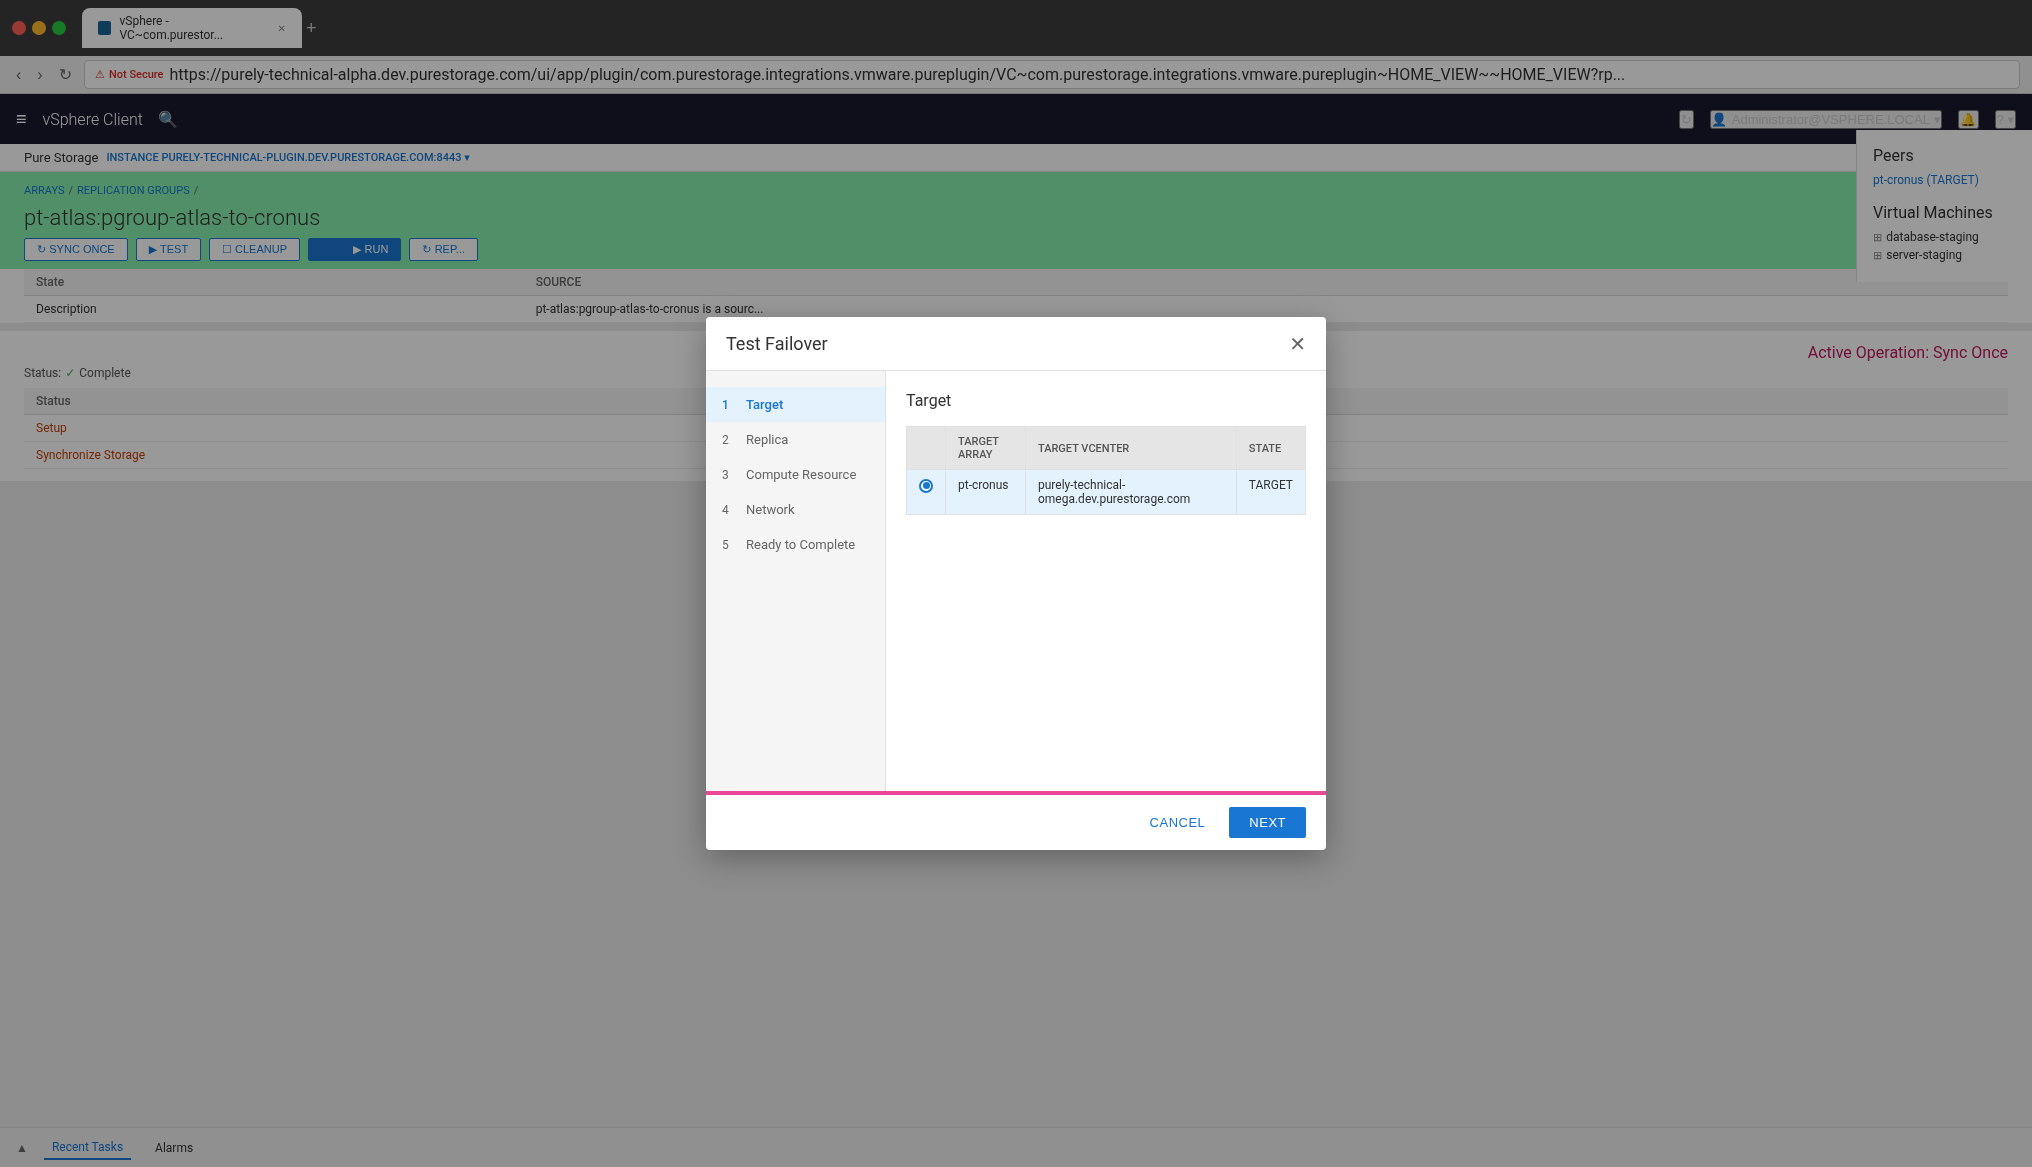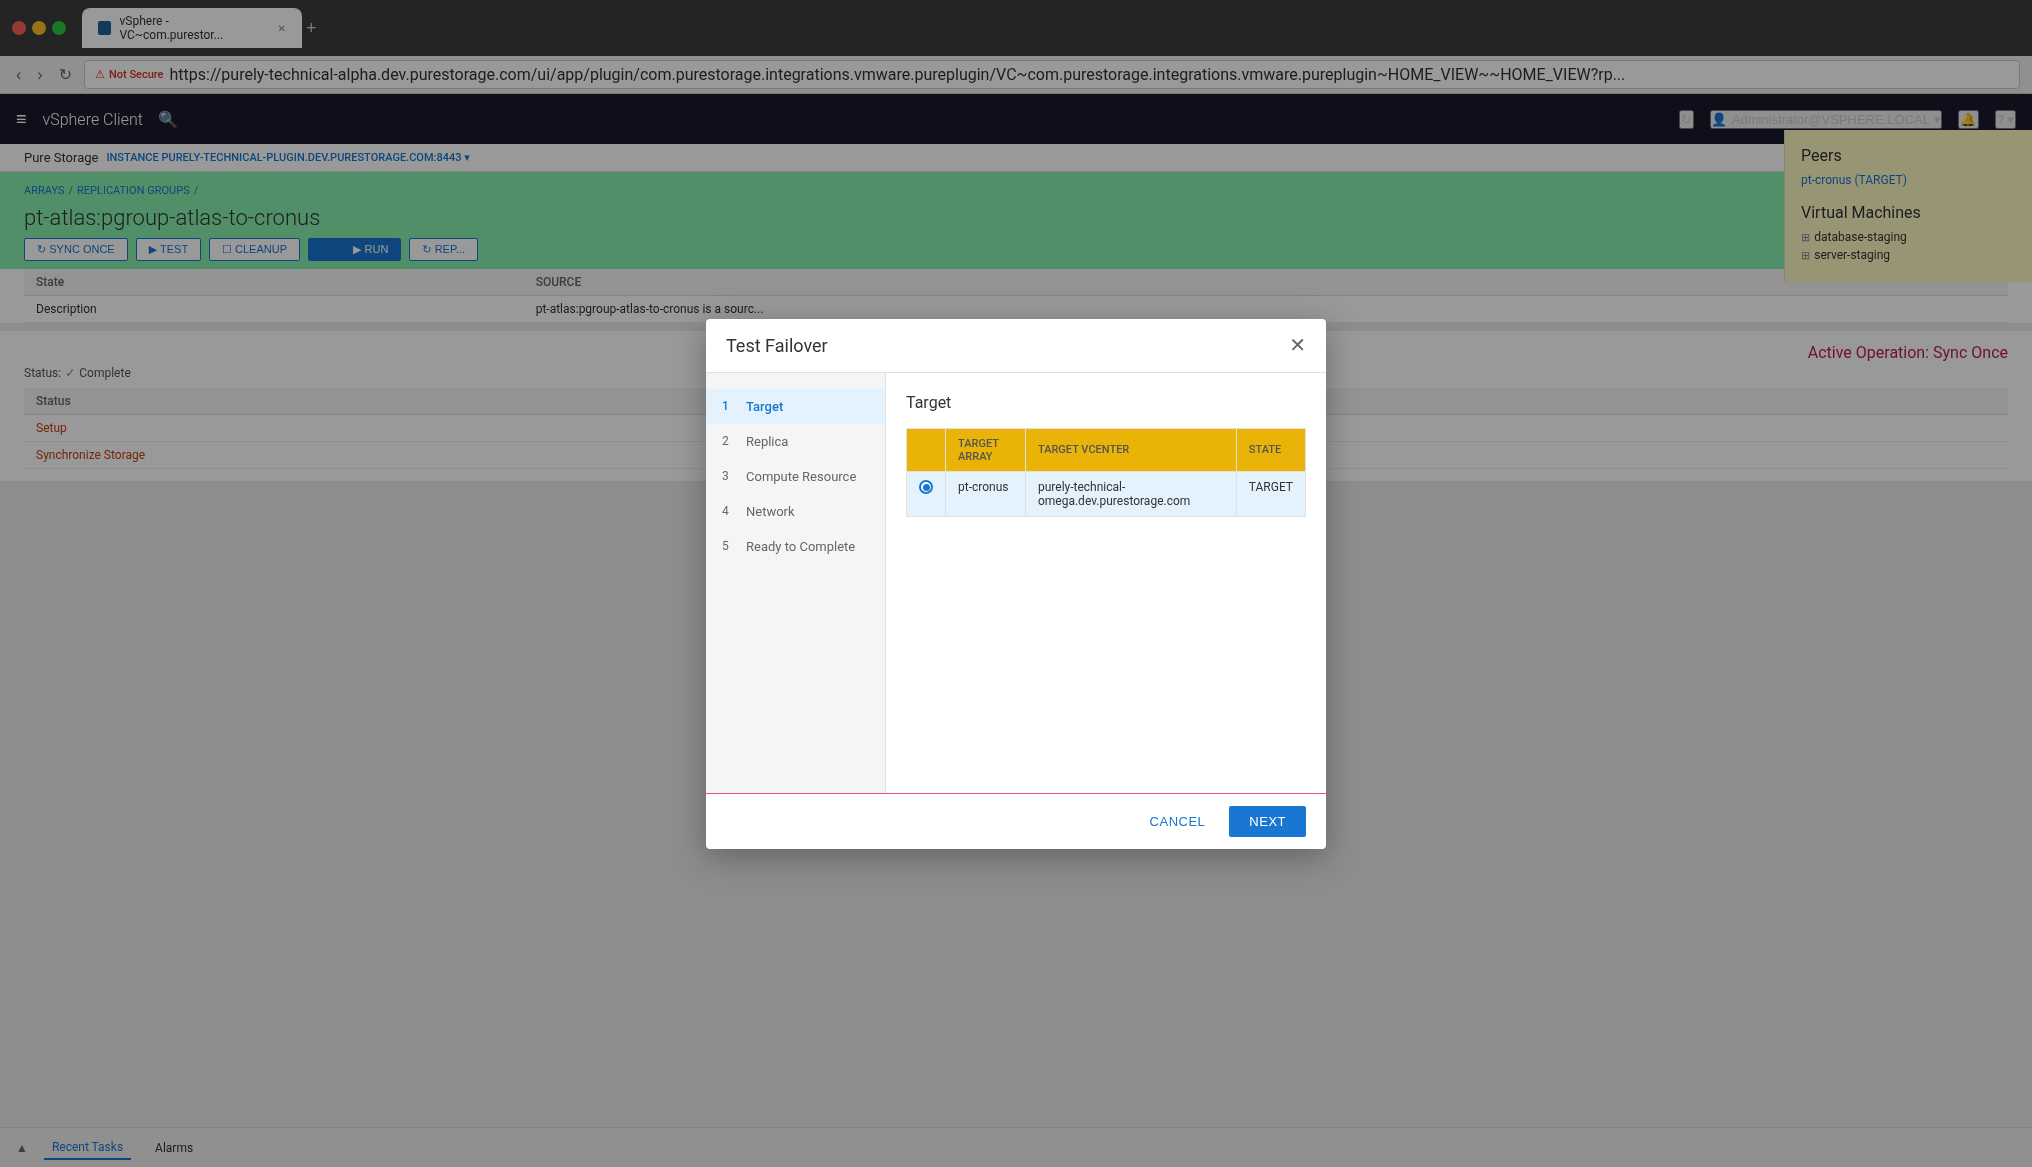--- a/index.html
+++ b/index.html
@@ -61,21 +61,21 @@
     .active-op { background: white; padding: 12px 24px; margin-top: 8px; }
     .active-op-title { font-size: 16px; color: #be185d; font-weight: 400; margin-bottom: 4px; text-align: right; }
     .status-line { font-size: 12px; color: #555; display: flex; align-items: center; gap: 4px; }
     .check-icon { color: #4caf50; }
     .op-table { width: 100%; border-collapse: collapse; font-size: 12px; margin-top: 8px; }
     .op-table th { background: #f5f5f5; padding: 6px 12px; text-align: left; color: #666; font-weight: 500; border-bottom: 1px solid #ddd; }
     .op-table td { padding: 6px 12px; border-bottom: 1px solid #eee; color: #c2410c; }
     .complete-badge { color: #4caf50; font-size: 12px; }
 
     
-    .right-panel { position: absolute; right: 0; top: 130px; width: 248px; background: #fef9c3; padding: 16px; border-left: 1px solid #ddd; }
+    .right-panel { position: absolute; right: 0; top: 130px; width: 176px; background: #ffffff; padding: 16px; border-left: 1px solid #ddd; }
     .right-panel-title { font-size: 16px; color: #333; font-weight: 400; margin-bottom: 8px; }
     .right-panel-link { color: #1976d2; font-size: 12px; cursor: pointer; }
     .vm-item { font-size: 12px; color: #333; display: flex; align-items: center; gap: 4px; margin-bottom: 4px; }
     .vm-icon { color: #888; font-size: 11px; }
 
     
     .bottom-bar { position: absolute; bottom: 0; left: 0; right: 0; background: #f1f1f1; border-top: 1px solid #ddd; display: flex; align-items: center; padding: 0 16px; height: 40px; gap: 16px; }
     .bottom-tab { font-size: 12px; color: #333; cursor: pointer; padding: 4px 8px; }
     .bottom-tab.active { color: #1976d2; border-bottom: 2px solid #1976d2; }
     .bottom-chevron { color: #666; font-size: 12px; cursor: pointer; }
@@ -89,27 +89,27 @@
     .dialog-title { font-size: 18px; color: #333; font-weight: 400; }
     .dialog-close { background: none; border: none; font-size: 20px; color: #666; cursor: pointer; line-height: 1; }
     .dialog-body { display: flex; min-height: 420px; }
     .dialog-steps { width: 180px; background: #f5f5f5; border-right: 1px solid #e0e0e0; padding: 16px 0; }
     .step-item { padding: 10px 16px; font-size: 13px; color: #666; cursor: pointer; display: flex; align-items: center; gap: 8px; }
     .step-item.active { background: #e3f2fd; color: #1976d2; font-weight: 500; }
     .step-num { font-size: 12px; min-width: 16px; }
     .dialog-content { flex: 1; padding: 20px; }
     .content-title { font-size: 16px; color: #333; font-weight: 400; margin-bottom: 16px; }
     .target-table { width: 100%; border-collapse: collapse; font-size: 12px; }
-    .target-table th { background: #eab308; padding: 8px 12px; text-align: left; color: #555; font-weight: 500; border: 1px solid #e0e0e0; font-size: 11px; text-transform: uppercase; }
+    .target-table th { background: #e5e5e5; padding: 8px 12px; text-align: left; color: #555; font-weight: 500; border: 1px solid #e0e0e0; font-size: 11px; text-transform: uppercase; }
     .target-table td { padding: 8px 12px; border: 1px solid #e0e0e0; color: #333; vertical-align: top; }
     .target-table tr.selected td { background: #e3f2fd; }
     .radio-cell { width: 32px; }
     .radio-btn { width: 14px; height: 14px; border-radius: 50%; border: 2px solid #1976d2; background: white; display: inline-flex; align-items: center; justify-content: center; }
     .radio-inner { width: 7px; height: 7px; border-radius: 50%; background: #1976d2; }
-    .dialog-footer { padding: 12px 20px; border-top: 1px solid #ec4899; display: flex; justify-content: flex-end; gap: 12px; align-items: center; }
+    .dialog-footer { padding: 12px 20px; border-top: 4px solid #ec4899; display: flex; justify-content: flex-end; gap: 12px; align-items: center; }
     .btn-cancel { background: none; border: none; color: #1976d2; font-size: 13px; font-weight: 500; cursor: pointer; padding: 8px 12px; text-transform: uppercase; letter-spacing: 0.5px; }
     .btn-next { background: #1976d2; color: white; border: none; padding: 8px 20px; font-size: 13px; font-weight: 500; cursor: pointer; border-radius: 2px; text-transform: uppercase; letter-spacing: 0.5px; }
   </style>
 </head>
 <body>
 
 <div class="browser-chrome">
   <div class="title-bar">
     <div class="traffic-lights">
       <div class="traffic-light tl-red"></div>

